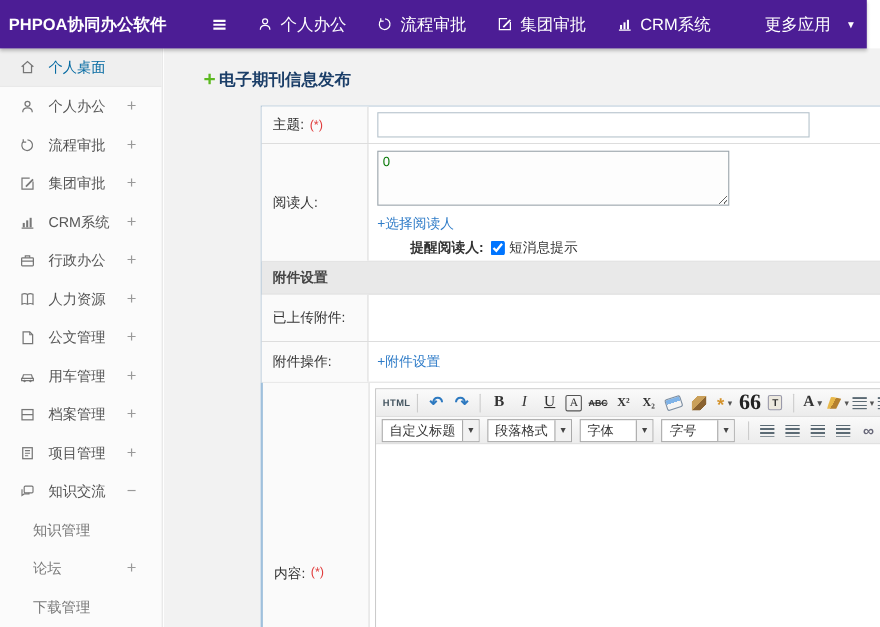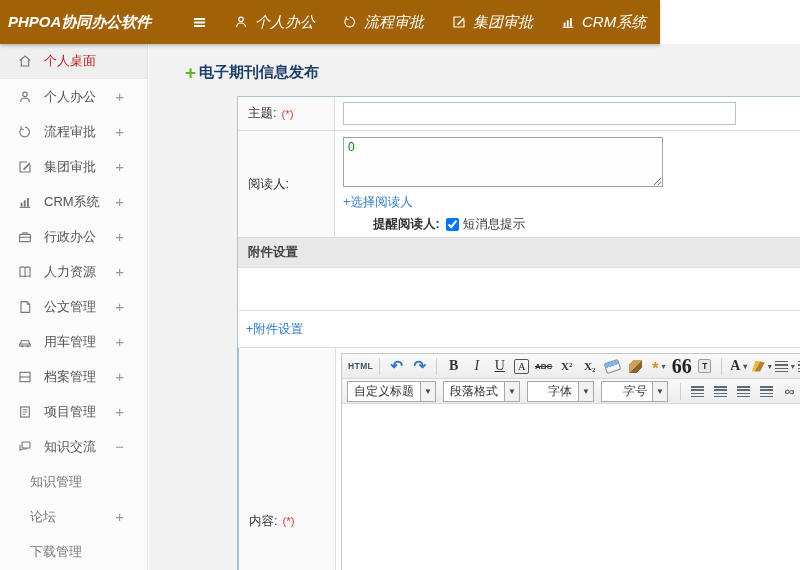--- a/index.html
+++ b/index.html
@@ -5,44 +5,44 @@
   * { box-sizing: border-box; }
   html,body { margin:0; padding:0; }
   body {
     width:800px; height:570px; overflow:hidden; background:#fff;
     font-family:"Liberation Sans", sans-serif; position:relative;
   }
   svg.ico { display:block; }
 
   
   .header {
-    position:absolute; top:0; left:0; width:660px; height:44px;
-    background:#a16207; display:flex; align-items:center;
-    box-shadow:0 2px 3px rgba(0,0,0,.22); z-index:20;font-style:italic;
+    position:absolute; top:0; left:0; width:788px; height:44px;
+    background:#4c1d95; display:flex; align-items:center;
+    box-shadow:0 2px 3px rgba(0,0,0,.22); z-index:20;
   }
   .logo { color:#fff; font-size:15px; font-weight:bold; padding-left:8px; width:172px; flex:none; white-space:nowrap; }
   .menu-btn { margin:0 24px 0 18px; color:#fff; cursor:pointer; }
   .nav { display:flex; align-items:center; gap:27px; }
   .nav-item { display:flex; align-items:center; gap:6px; color:#fff; font-size:15px; cursor:pointer; white-space:nowrap; }
   .nav-item svg { color:#fff; }
   .caret { color:#fff; font-size:9px; margin-left:14px; cursor:pointer; }
 
   
   .sidebar {
     position:absolute; top:44px; left:0; width:148px; bottom:0;
     background:#fbfbfb; border-right:1px solid #e4e4e4; overflow:hidden; z-index:10;
   }
   .side-item {
     position:relative; height:35px; display:flex; align-items:center;
     padding-left:17px; color:#555; font-size:13px; cursor:pointer;
   }
   .side-item svg { color:#777; flex:none; }
   .side-item .lbl { margin-left:11px; white-space:nowrap; }
   .side-item .exp { position:absolute; right:23px; color:#999; font-size:15px; font-weight:300; }
-  .side-item.active { background:#efefef; color:#b91c1c; border-bottom:1px solid #e8e8e8; }
+  .side-item.active { background:#efefef; color:#0369a1; border-bottom:1px solid #e8e8e8; }
   .side-item.sub { padding-left:19px; color:#777; }
 
   
   .main {
     position:absolute; left:149px; top:44px; width:651px; height:526px;
     background:#f2f2f2; overflow:hidden;
   }
   .title-row { margin:17px 0 0 36px; display:flex; align-items:center; height:22px; }
   .plus-ico { color:#5cb821; font-weight:bold; font-size:19px; margin-right:3px; line-height:1; text-shadow:0 1px 0 rgba(255,255,255,.6); }
   .page-title { color:#1b3e68; font-size:15px; font-weight:bold; }
@@ -106,21 +106,21 @@
   .tb-item.magic::before { content:"*"; color:#d4922a; font-size:17px; font-weight:bold; line-height:8px; margin-top:6px; }
   .tb-item.pastetext::before { content:"T"; font-size:9px; font-weight:bold; color:#333; background:#ece8de;
     border:1px solid #99a; padding:1px 3px; border-radius:2px; }
   .tb-item.highlight::before { content:""; width:13px; height:11px;
     background:linear-gradient(120deg,#e8b84a 45%,#b5802e 45%);
     clip-path:polygon(0 100%,30% 0,100% 18%,65% 100%); }
   .tb-item.lines::before { content:""; width:13px; height:11px;
     background:repeating-linear-gradient(to bottom,#5b6a74 0 1.5px,transparent 1.5px 3.4px); }
   .tb-item.linkico::before { content:"∞"; color:#667; font-size:14px; font-weight:bold; }
 
-  .tb-select { display:inline-flex; align-items:center; height:21px; border:1px solid #a9a9a9; background:#fff; margin-right:7px; cursor:pointer; flex:none;text-align:right; }
+  .tb-select { display:inline-flex; align-items:center; height:21px; border:1px solid #a9a9a9; background:#fff; margin-right:7px; cursor:pointer; flex:none; }
   .tb-select .sel-lbl { padding:0 6px; font-size:12px; color:#333; }
   .tb-select .sel-arrow { border-left:1px solid #a9a9a9; width:15px; height:100%; display:flex; align-items:center; justify-content:center; background:#f2f2f2; font-size:8px; color:#444; }
   .tb-select.w1 .sel-lbl { min-width:62px; }
   .tb-select.w2 .sel-lbl { min-width:52px; }
   .tb-select.w3 .sel-lbl { min-width:50px; }
   .tb-select.w4 .sel-lbl { min-width:50px;font-style:italic; }
 
   .edit-area { height:300px; background:#fff; outline:none; }
 </style>
 </head>
@@ -365,24 +365,30 @@
           <span>短消息提示</span>
         </div>
       </div>
     </div>
 
     <div class="section-row">
       <span class="section-title">附件设置</span>
     </div>
 
     <div class="frow uploaded">
+      <div class="cell-l">
+        <span>已上传附件:</span>
+      </div>
       <div class="cell-r"></div>
     </div>
 
     <div class="frow attach-op">
+      <div class="cell-l">
+        <span>附件操作:</span>
+      </div>
       <div class="cell-r">
         <a class="a-link">+附件设置</a>
       </div>
     </div>
 
     <div class="frow content">
       <div class="cell-l">
         <span>内容:</span>
         <span class="req">(*)</span>
       </div>

